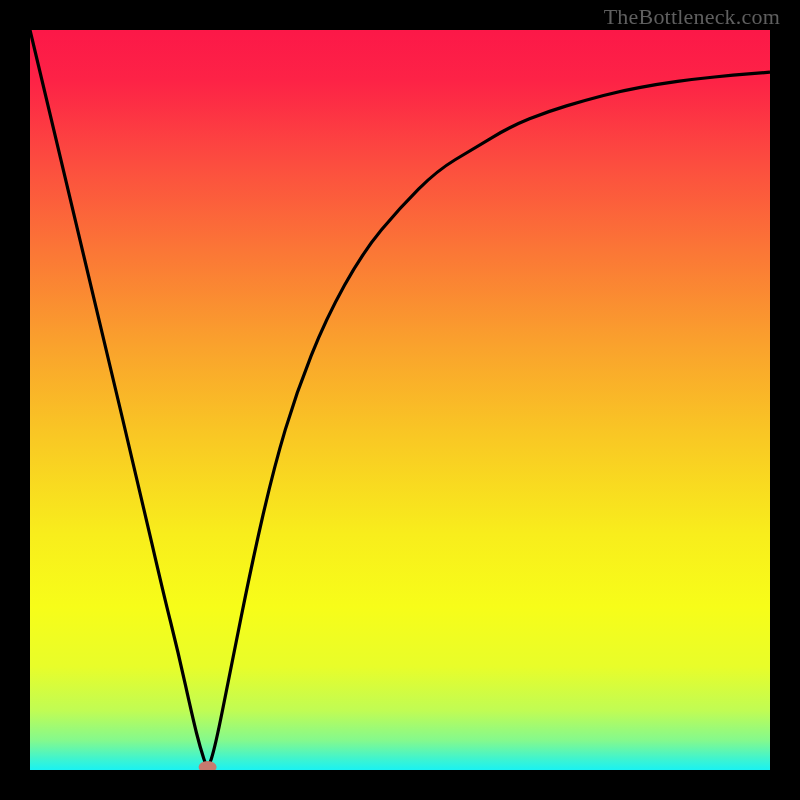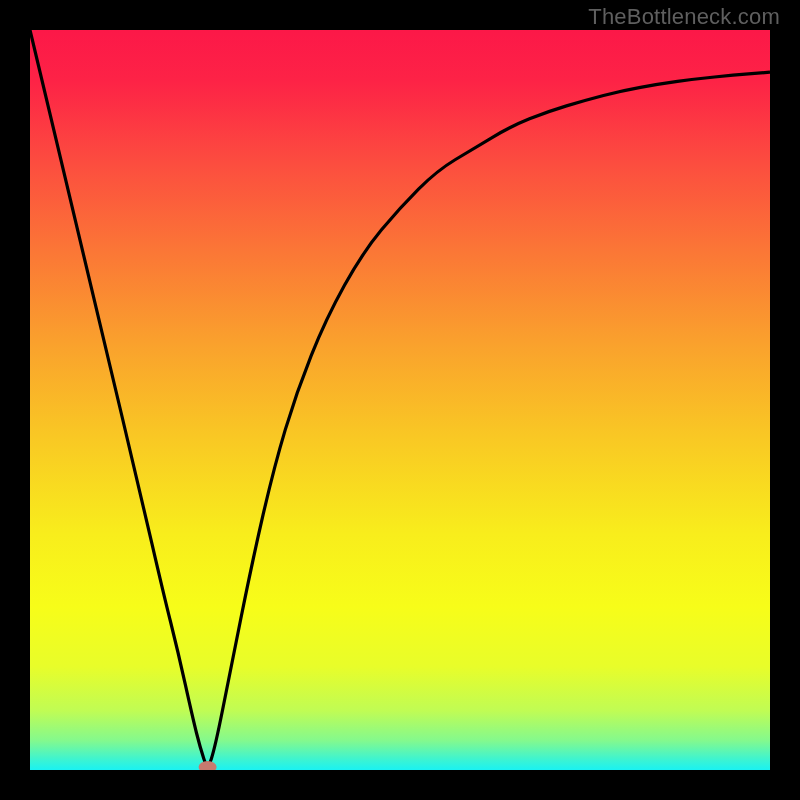--- a/index.html
+++ b/index.html
@@ -18,21 +18,21 @@
     background: #000;
   }
   .watermark {
     position: absolute;
     top: 4px;
     right: 20px;
     color: #5f5f5f;
     font-size: 22px;
     font-weight: 400;
     letter-spacing: 0.2px;
-    font-family: Liberation Sans, sans-serif;
+    font-family: Liberation Serif, serif;
   }
   .plot {
     position: absolute;
     left: 30px;
     top: 30px;
     width: 740px;
     height: 740px;
   }
   svg { display: block; }
 </style>

